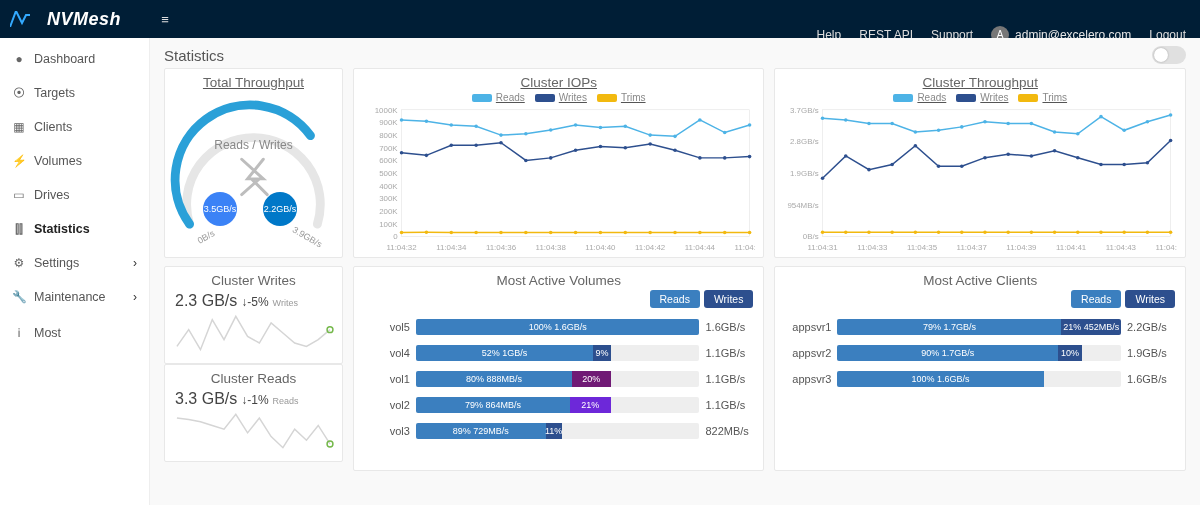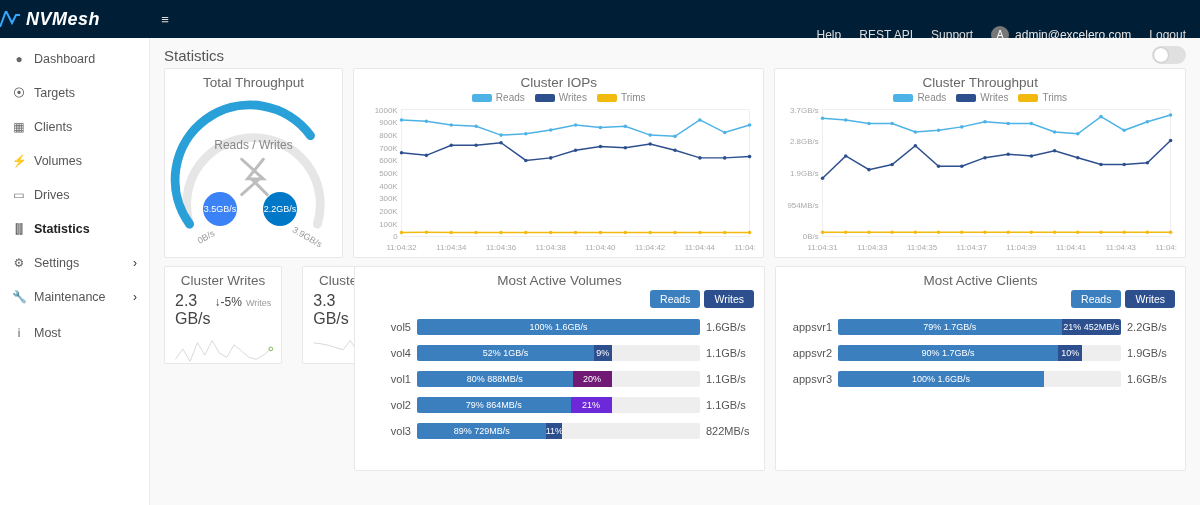--- a/index.html
+++ b/index.html
@@ -1,21 +1,21 @@
 <!DOCTYPE html>
 <html><head>
 <meta charset="utf-8">
 <style>
   * { box-sizing: border-box; margin:0; padding:0; }
   html,body { font-family: -apple-system, BlinkMacSystemFont, "Segoe UI", Helvetica, Arial, sans-serif; font-size:13px; color:#555; background:#fff; }
   body { width:1200px; height:505px; overflow:hidden; }
 
   
   .topbar { display:flex; align-items:center; height:38px; background:#001e36; color:#e6e6e6; }
-  .brand { display:flex; align-items:center; gap:6px; width:150px; font-weight:700; font-style:italic; font-size:18px; letter-spacing:.5px; color:#fff;text-align:right;}
+  .brand { display:flex; align-items:center; gap:17px; width:150px; padding-left:10px; font-weight:700; font-style:italic; font-size:18px; letter-spacing:.5px; color:#fff;text-align:right;}
   .brand svg { flex-shrink:0;}
   .burger { width:30px; text-align:center; cursor:pointer; color:#ddd;}
   .top-right { margin-left:auto; display:flex; align-items:center; gap:18px; padding-right:14px;margin-top:31px; }
   .top-link { color:#ddd; font-size:12px; cursor:pointer;}
   .avatar { width:18px; height:18px; border-radius:50%; background:#777; display:inline-flex; align-items:center; justify-content:center; color:#fff; font-size:10px;}
   .user { display:flex; align-items:center; gap:6px; font-size:12px;}
 
   
   .wrap { display:flex; height:467px;}
   .sidebar { width:150px; background:#fff; border-right:1px solid #eee; padding-top:4px;}
@@ -23,32 +23,32 @@
   .nav-item.active { color:#222; font-weight:600;}
   .nav-item .chev { margin-left:auto; font-size:12px; color:#333;}
   .nav-icon { width:14px; text-align:center; color:#666; font-size:12px;}
 
   .main { flex:1; background:#f9f9f9; padding:8px 14px 10px; overflow:hidden; position:relative;}
   .page-title-row { display:flex; align-items:center; margin-bottom:4px;}
   .page-title { font-size:15px; color:#555; font-weight:400;}
   .toggle { margin-left:auto; width:34px; height:18px; border-radius:9px; background:#e0e0e0; position:relative; cursor:pointer;}
   .toggle::after { content:""; position:absolute; left:2px; top:2px; width:14px; height:14px; border-radius:50%; background:#fff; box-shadow:0 0 2px rgba(0,0,0,.3);}
 
-  .grid-top { display:flex; gap:10px; margin-bottom:8px;}
+  .grid-top { display:flex; gap:10px; margin-bottom:8px;text-decoration:underline;}
   .grid-bot { display:flex; gap:10px;}
   .panel { background:#fff; border:1px solid #e8e8e8; border-radius:2px; }
   .panel-title { text-align:center; font-size:13.5px; color:#666; padding:6px 0 2px; font-weight:400;}
 
   
   .p-throughput { width:180px; height:190px;}
   .p-iops { width:414px; height:190px;}
   .p-clustertp { width:414px; height:190px;}
 
   
-  .left-stack { width:180px; display:flex; flex-direction:row; gap:20px;}
+  .left-stack { width:180px; display:flex; flex-direction:column; gap:0;}
   .p-small { height:98px;}
   .p-volumes { width:414px; height:205px;}
   .p-clients { width:414px; height:205px;}
 
   
   .legend { display:flex; gap:10px; justify-content:center; font-size:10px; color:#888; margin-bottom:2px;}
   .legend span { display:flex; align-items:center; gap:4px;}
   .lchip { width:20px; height:8px; border-radius:2px; display:inline-block;}
 
   .chartbox { padding:0 8px 4px;}

